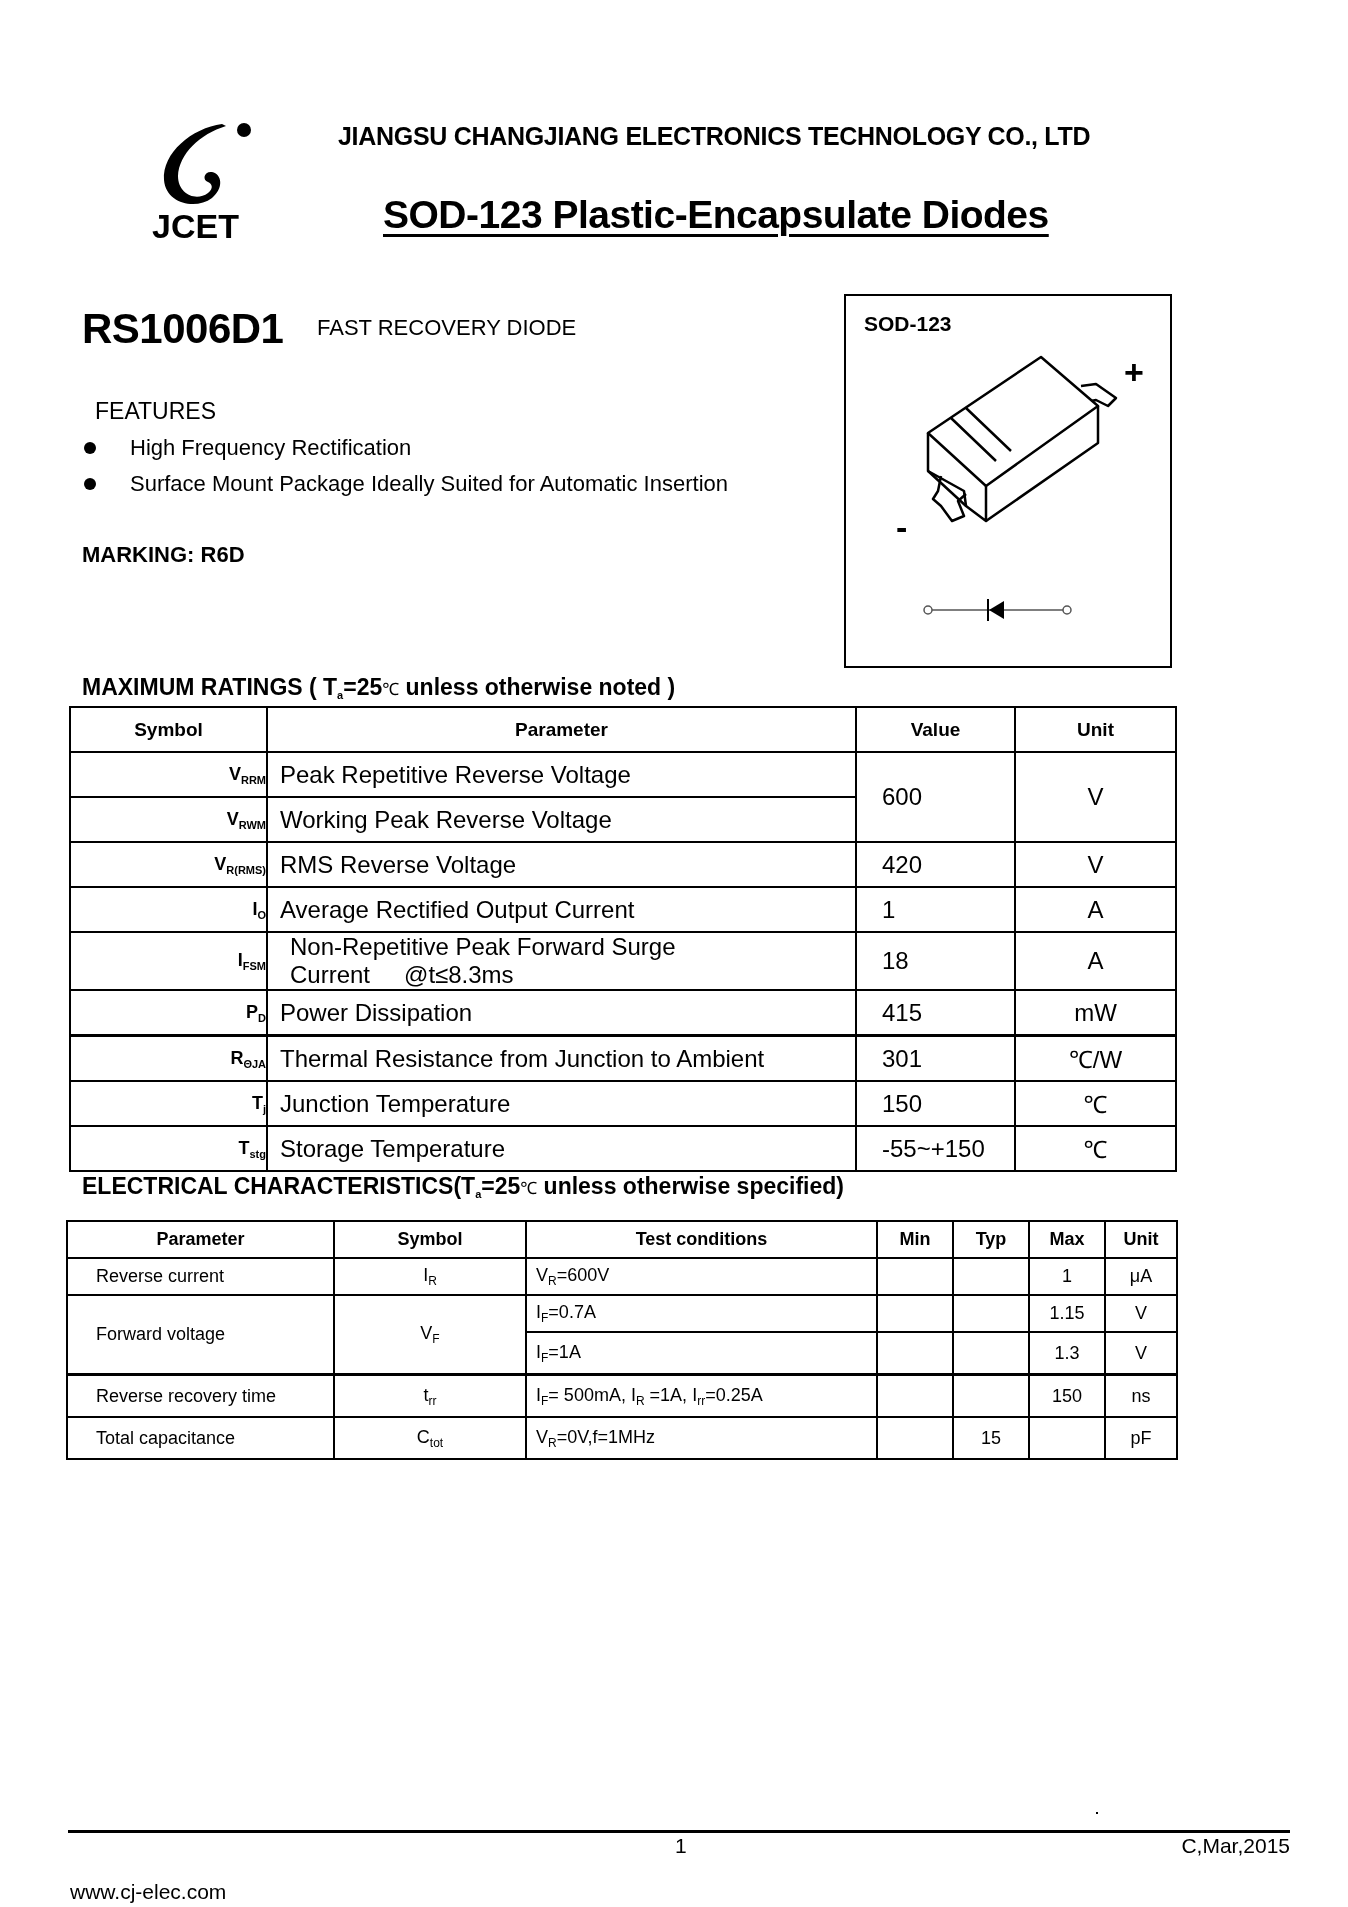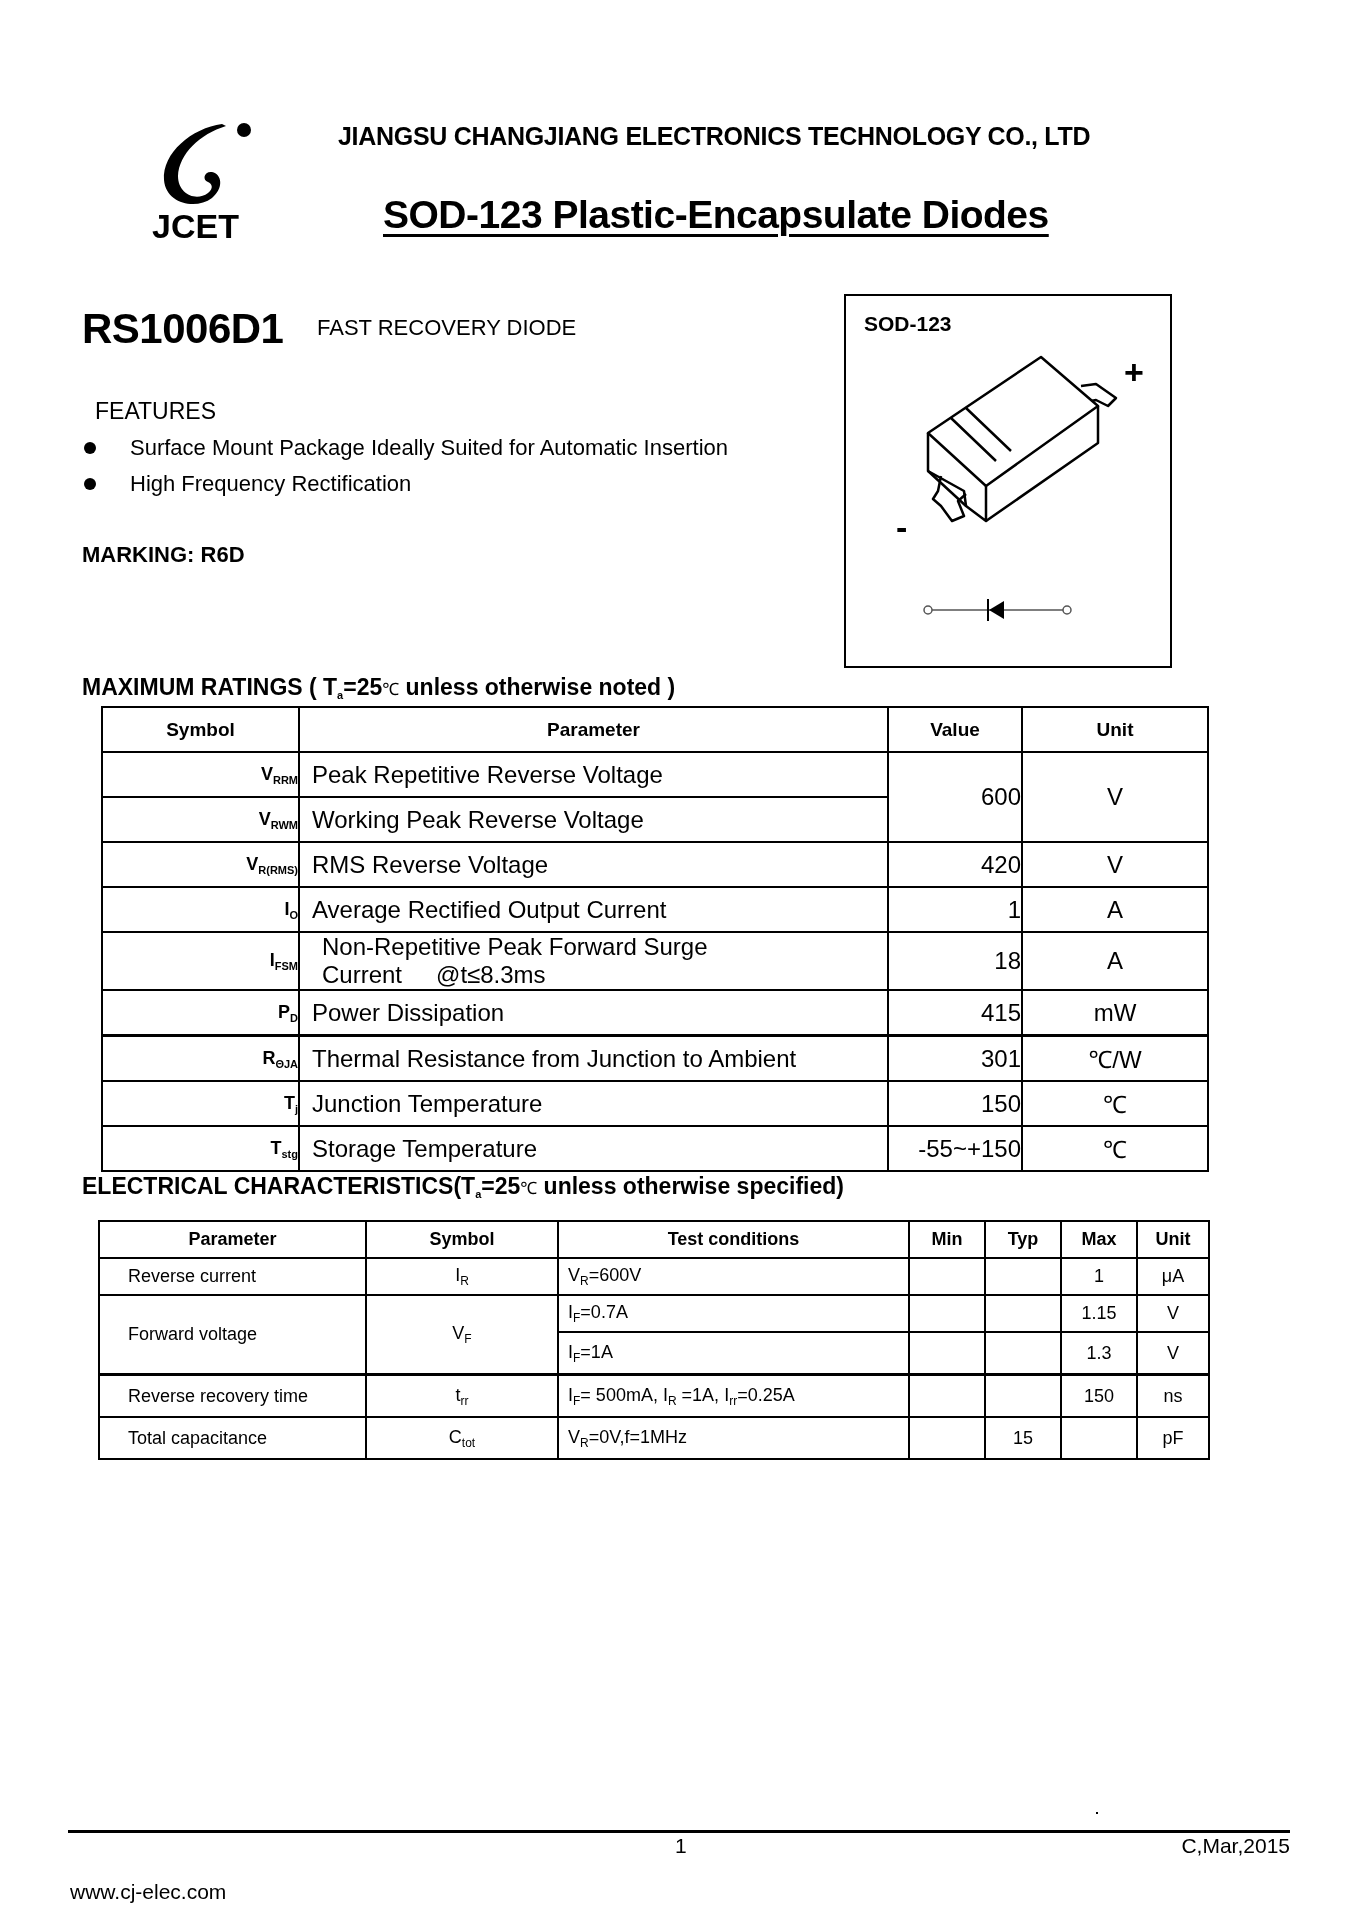--- a/index.html
+++ b/index.html
@@ -30,27 +30,27 @@
   #pkg-label { left: 18px; top: 16px; font-size: 21px; font-weight: bold; position: absolute; }
   #pkg-svg { position: absolute; left: 0; top: 0; }
 
   
   .section-title { font-size: 23px; font-weight: bold; white-space: nowrap; }
   .section-title .light { font-weight: normal; font-size: 17px; }
   #max-title { left: 82px; top: 674px; text-align: right; }
   #elec-title { left: 82px; top: 1173px; }
 
   
-  table { border-collapse: collapse; position: absolute; margin-left: 32px; }
+  table { border-collapse: collapse; position: absolute; }
   #max-table { left: 69px; top: 706px; width: 1108px; }
   #max-table td, #max-table th { border: 2px solid #000; font-size: 24px; height: 43px; padding: 0; }
   #max-table th { font-weight: bold; font-size: 19px; text-align: center; }
   #max-table td.sym { text-align: right; font-weight: bold; font-size: 18px; width: 195px; }
   #max-table td.param { padding-left: 12px; text-align: left; width: 565px; }
-  #max-table td.val { text-align: right; width: 132px; }
+  #max-table td.val { text-align: left; width: 132px; padding-left: 25px; }
   #max-table td.unit { text-align: center; }
   sub { font-size: 11px; vertical-align: -4px; }
   .psub { font-size: 12px; vertical-align: -4px; }
 
   
   #elec-table { left: 66px; top: 1220px; width: 1112px; }
   #elec-table td, #elec-table th { border: 2px solid #000; font-size: 18px; height: 35px; padding: 0; }
   #elec-table th { font-weight: bold; text-align: center; }
   #elec-table td.p { font-weight: normal; padding-left: 28px; width: 237px; }
   #elec-table td.s { text-align: center; width: 190px; }
@@ -75,22 +75,22 @@
   </svg>
   <div id="logo-text">JCET</div>
 </div>
 <div id="company" class="abs">JIANGSU CHANGJIANG ELECTRONICS TECHNOLOGY CO., LTD</div>
 <div id="doc-title" class="abs">SOD-123 Plastic-Encapsulate Diodes</div>
 
 <div id="part-number" class="abs">RS1006D1</div>
 <div id="part-desc" class="abs">FAST RECOVERY DIODE</div>
 <div id="features-title" class="abs">FEATURES</div>
 <ul id="features" class="abs">
+  <li><span class="bullet"></span><span>High Frequency Rectification</span></li>
   <li><span class="bullet"></span><span>Surface Mount Package Ideally Suited for Automatic Insertion</span></li>
-  <li><span class="bullet"></span><span>High Frequency Rectification</span></li>
 </ul>
 <div id="marking" class="abs">MARKING: R6D</div>
 
 <div id="pkg-box" class="abs">
   <div id="pkg-label">SOD-123</div>
   <svg id="pkg-svg" width="328" height="374" viewBox="0 0 328 374">
     <g fill="none" stroke="#000" stroke-width="2.5" stroke-linejoin="round">
 
       <path d="M235 90 L250 88 L270 102 L262 110 L250 104 L240 106"></path>
 

